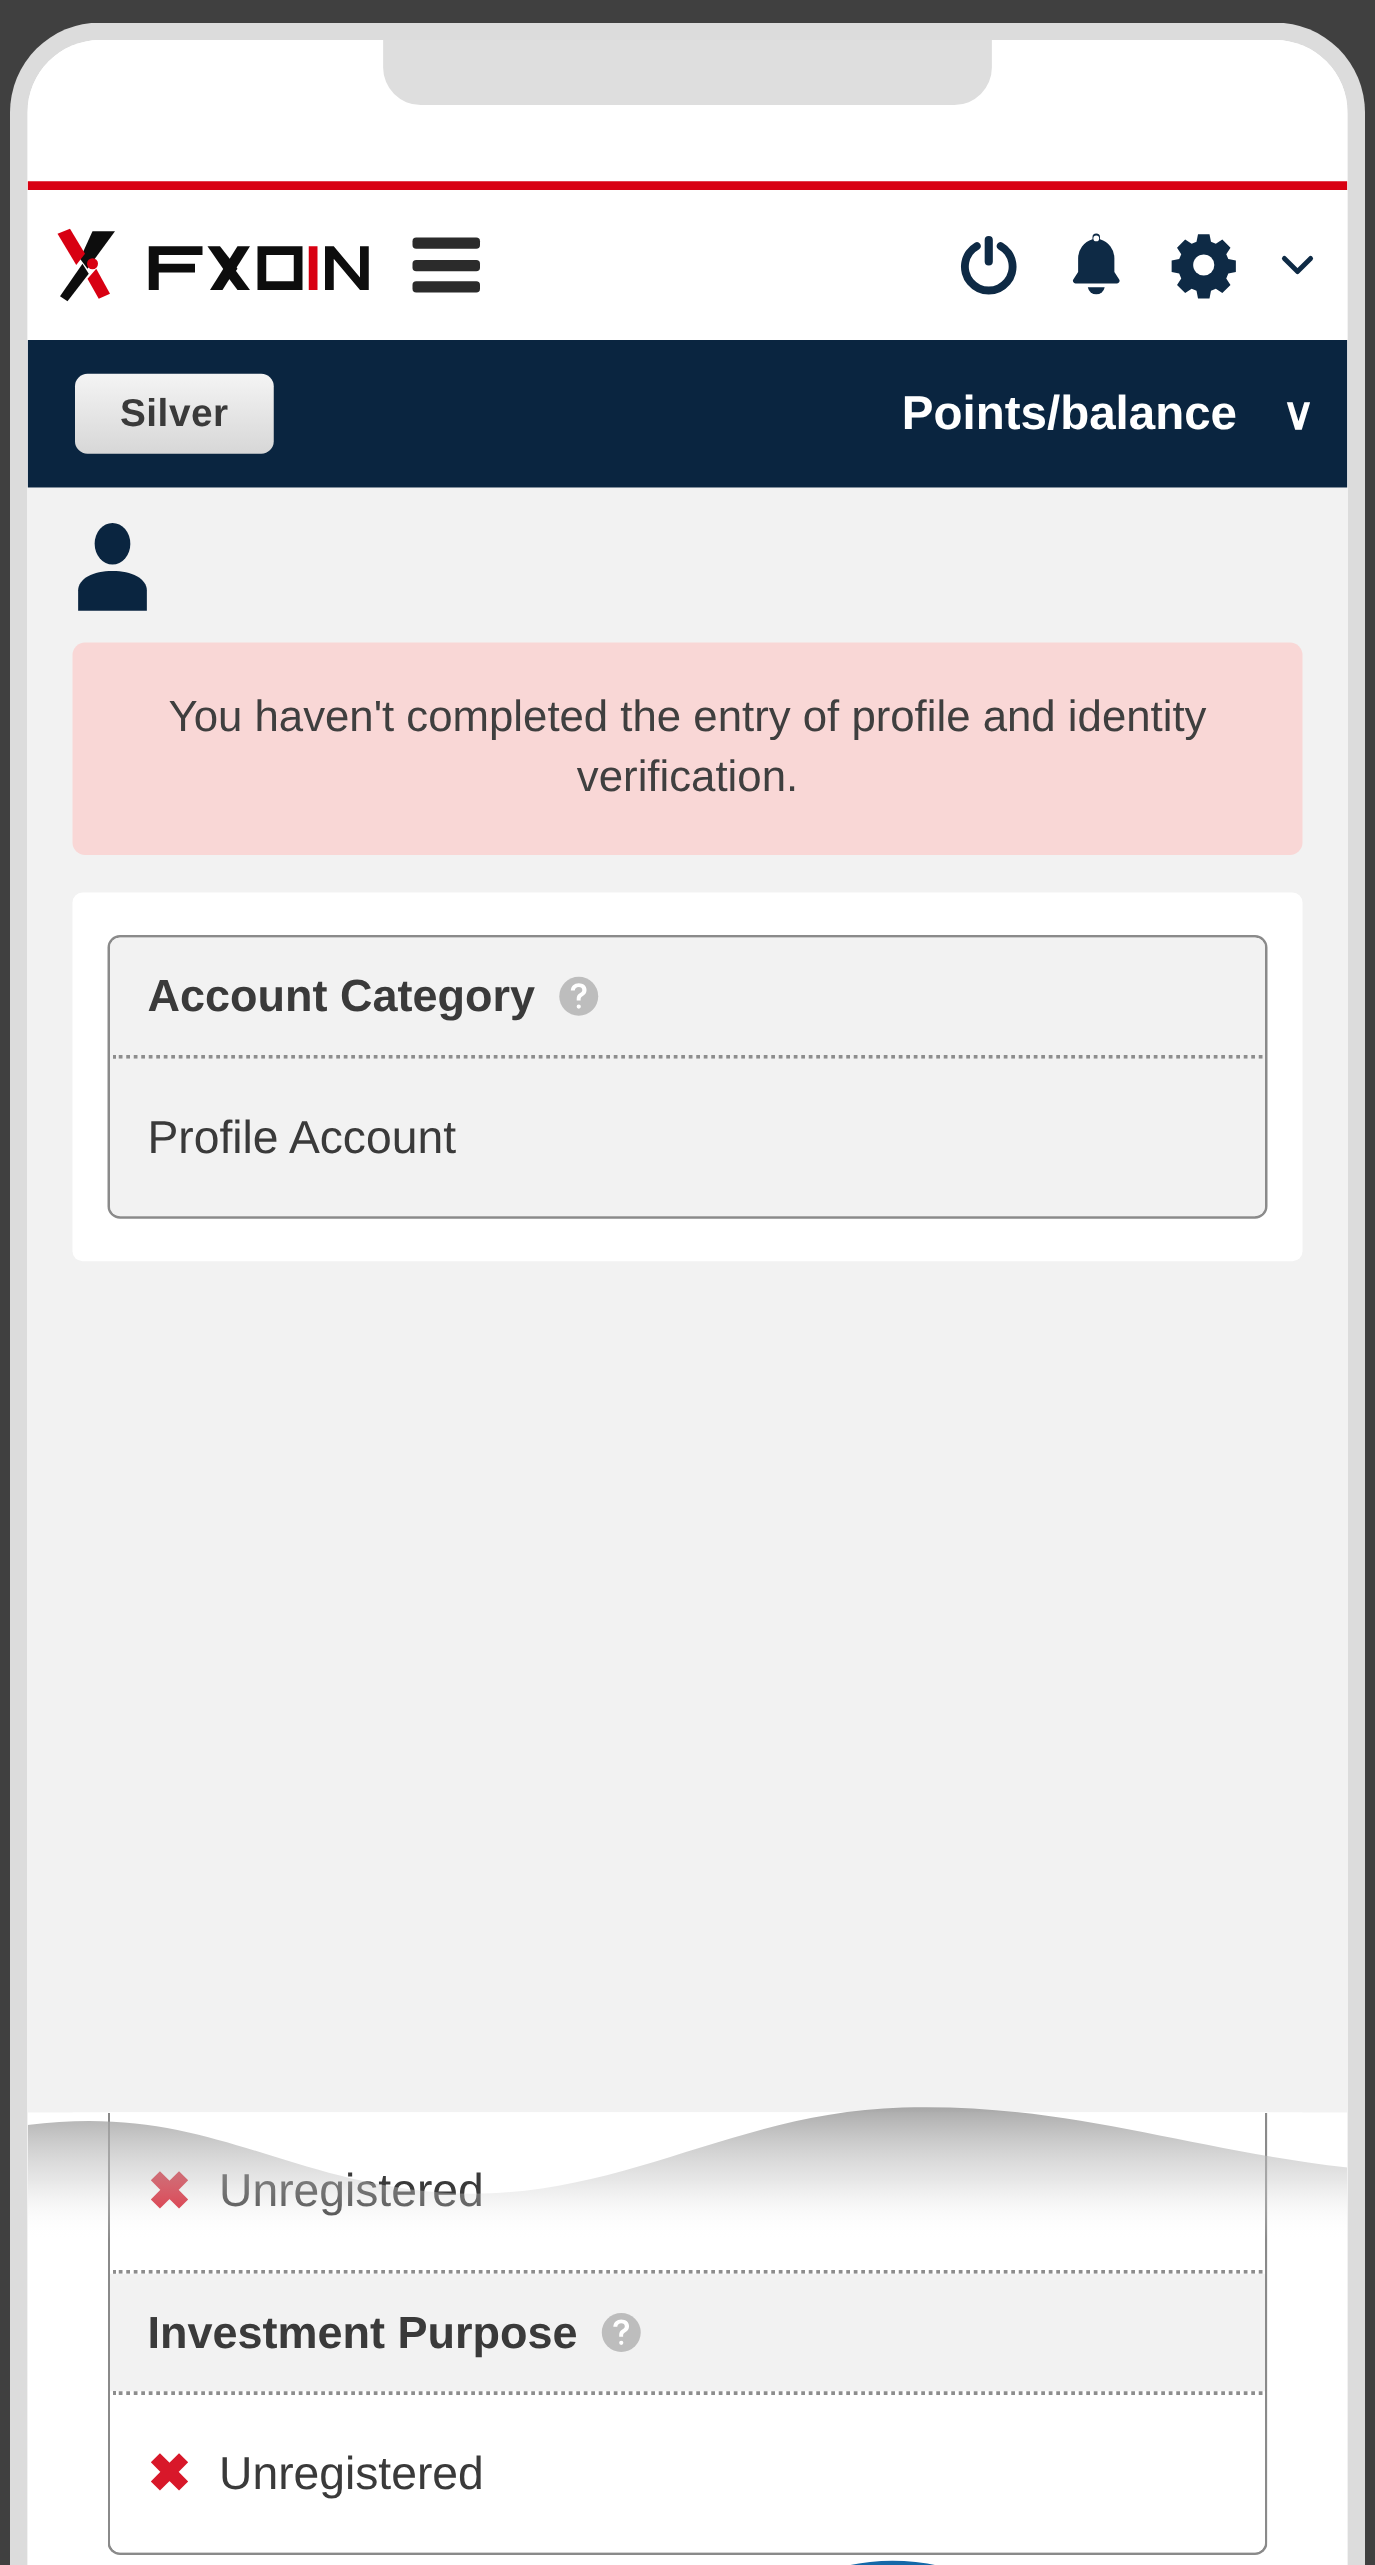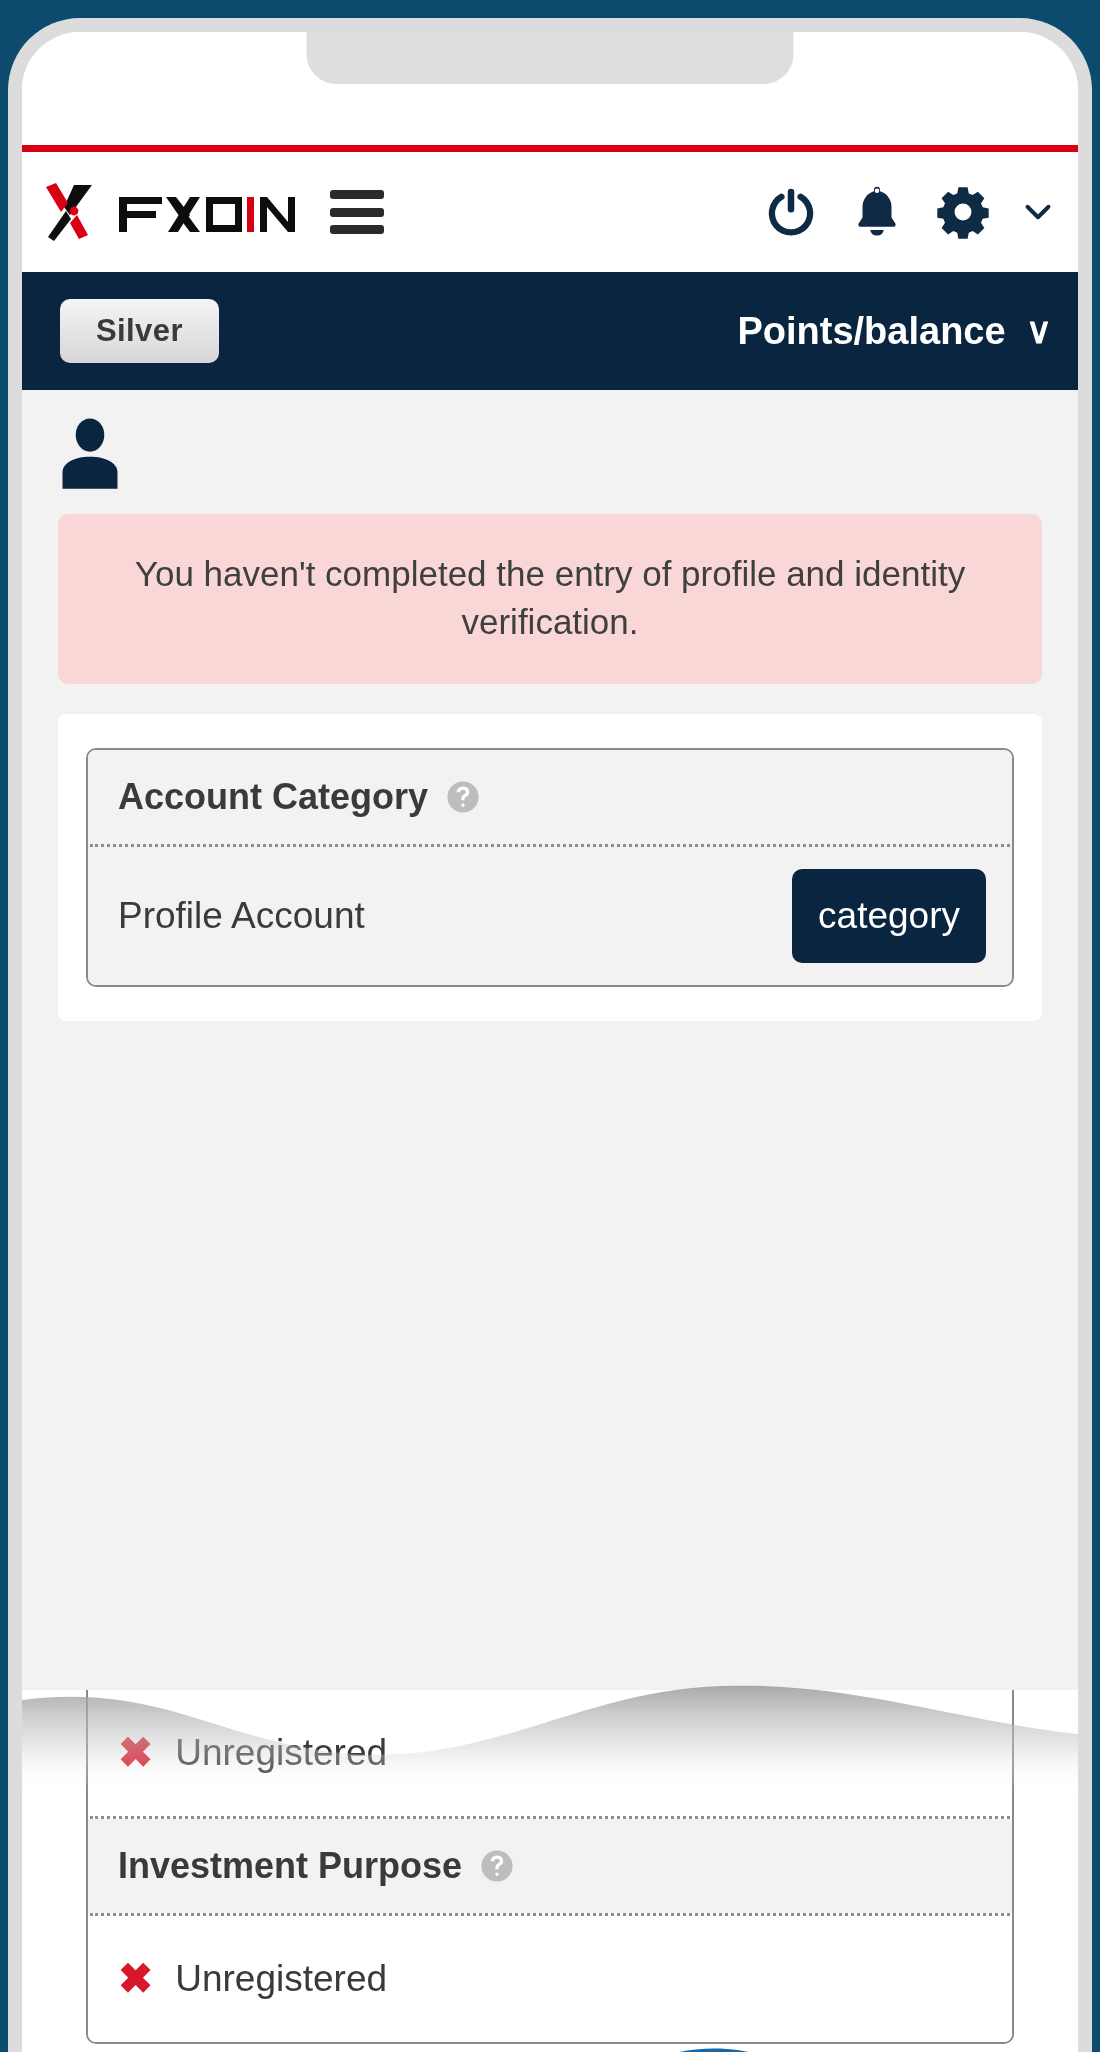--- a/index.html
+++ b/index.html
@@ -10,21 +10,21 @@
     font-family: "Liberation Sans", sans-serif;
     overflow: hidden;
   }
 
   
   #phone-frame {
     position: absolute;
     left: 0; top: 0;
     width: 1100px;
     height: 2052px;
-    background: #0c4a6e;
+    background: #404040;
   }
   #phone-body {
     position: absolute;
     left: 8px;
     top: 18px;
     width: 1084px;
     height: 2060px;
     background: #ffffff;
     border: 14px solid #dcdcdc;
     border-bottom: none;
@@ -119,21 +119,21 @@
     font-size: 31px;
     padding: 14px 36px;
     border-radius: 10px;
     letter-spacing: .4px;
     cursor: pointer;
   }
   #points-balance {
     margin-left: auto;
     display: flex;
     align-items: center;
-    gap: 20px;
+    gap: 36px;
     color: #ffffff;
     font-weight: bold;
     font-size: 38px;
     cursor: pointer;
   }
   #points-balance .caret { font-size: 36px; font-weight: bold; line-height: 1; }
 
   
   #page-body {
     position: absolute;
@@ -372,21 +372,20 @@
             <div class="field-label-row">
               <span class="field-label">Account Category</span>
               <svg class="help-icon" viewBox="0 0 24 24">
                 <circle cx="12" cy="12" r="11" fill="#bdbdbd"></circle>
                 <path d="M12 16.6a1.2 1.2 0 1 1 0 2.4 1.2 1.2 0 0 1 0-2.4zM12 4.6c2.6 0 4.4 1.55 4.4 3.8 0 1.75-.85 2.6-2.3 3.55-.9.6-1.05.95-1.05 1.8v.6h-2.2v-.95c0-1.55.5-2.3 1.75-3.1 1.05-.7 1.4-1.1 1.4-1.85 0-1-.75-1.65-2-1.65-1.3 0-2.1.7-2.25 1.9H7.5c.15-2.45 1.9-4.1 4.5-4.1z" fill="#ffffff"></path>
               </svg>
             </div>
             <div class="dotted-sep"></div>
             <div class="field-value-row">
               <span class="field-value">Profile Account</span>
-              <button class="pill-btn">category</button>
             </div>
           </div>
         </div>
 
         <svg id="wave-cut" viewBox="0 0 1056 120" preserveAspectRatio="none">
           <defs>
             <linearGradient id="cutShade" x1="0" y1="0" x2="0" y2="1">
               <stop offset="0%" stop-color="#9a9a9a" stop-opacity="0.85"></stop>
               <stop offset="55%" stop-color="#c9c9c9" stop-opacity="0.45"></stop>
               <stop offset="100%" stop-color="#ffffff" stop-opacity="0"></stop>

